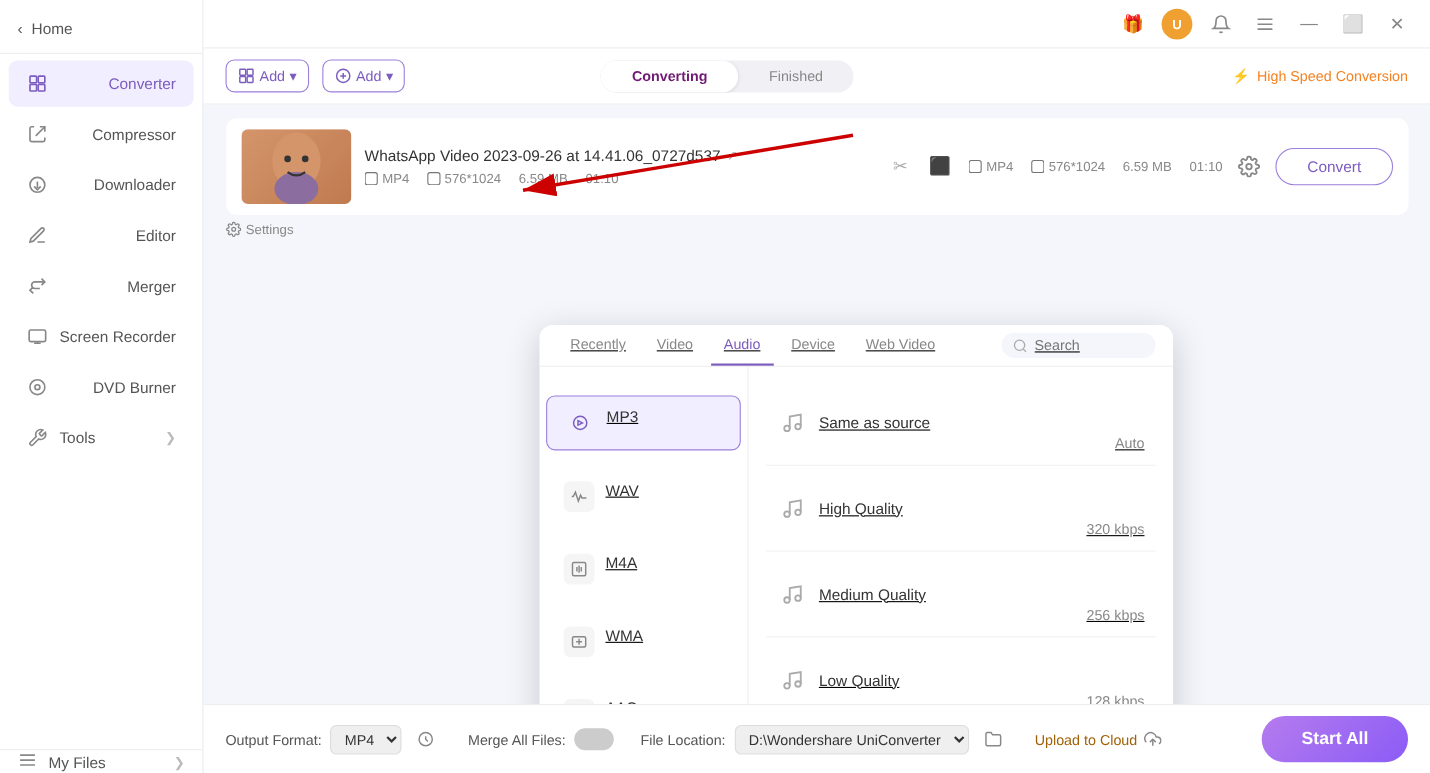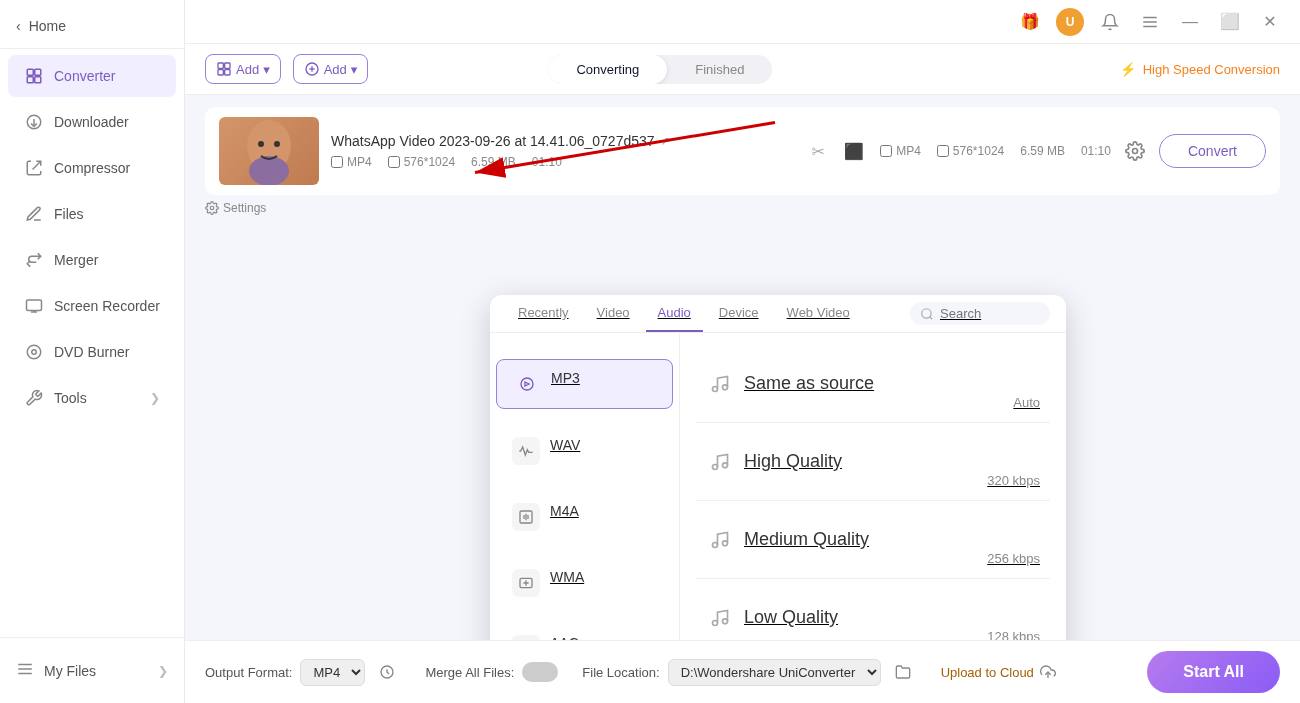--- a/index.html
+++ b/index.html
@@ -2,46 +2,46 @@
 <html><head>
   <meta charset="utf-8">
   <style>
     * { margin: 0; padding: 0; box-sizing: border-box; }
     body { font-family: -apple-system, BlinkMacSystemFont, 'Segoe UI', sans-serif; background: #f0f2f7; width: 1300px; height: 703px; overflow: hidden; display: flex; }
 
     
     .sidebar { width: 185px; background: #fff; height: 100%; display: flex; flex-direction: column; border-right: 1px solid #e8eaf0; padding-top: 8px; }
     .sidebar-home { display: flex; align-items: center; gap: 8px; padding: 10px 16px; cursor: pointer; color: #555; font-size: 14px; }
     .sidebar-divider { height: 1px; background: #eee; margin: 4px 0; }
-    .sidebar-item { display: flex; align-items: center; gap: 10px; padding: 11px 16px; cursor: pointer; color: #555; font-size: 14px; border-radius: 8px; margin: 2px 8px; }
+    .sidebar-item { display: flex; align-items: center; gap: 10px; padding: 11px 16px; cursor: pointer; color: #555; font-size: 14px; border-radius: 8px; margin: 2px 8px; justify-content: space-between; }
     .sidebar-item.active { background: #f0eeff; color: #7c5cbf; }
     .sidebar-item .icon { width: 20px; height: 20px; display: flex; align-items: center; justify-content: center; flex-shrink: 0; }
     .sidebar-item .icon svg { width: 18px; height: 18px; }
     .sidebar-bottom { margin-top: auto; }
-    .sidebar-my-files { display: flex; align-items: center; gap: 10px; padding: 22px 16px; cursor: pointer; color: #555; font-size: 14px; border-top: 1px solid #eee; }
+    .sidebar-my-files { display: flex; align-items: center; gap: 10px; padding: 0 16px; cursor: pointer; color: #555; font-size: 14px; border-top: 1px solid #eee; }
 
     
     .main { flex: 1; display: flex; flex-direction: column; height: 100%; }
 
     
     .topbar { height: 44px; background: #fff; display: flex; align-items: center; justify-content: flex-end; gap: 12px; padding: 0 16px; border-bottom: 1px solid #eee; }
     .topbar-icon { width: 28px; height: 28px; display: flex; align-items: center; justify-content: center; cursor: pointer; color: #888; }
     .topbar-gift { color: #e8734a; }
     .topbar-avatar { width: 28px; height: 28px; background: #f0a030; border-radius: 50%; display: flex; align-items: center; justify-content: center; color: #fff; font-size: 12px; font-weight: bold; }
 
     
     .content { flex: 1; display: flex; flex-direction: column; padding: 0; overflow: hidden; }
 
     
     .converter-header { background: #fff; padding: 10px 20px; display: flex; align-items: center; gap: 12px; border-bottom: 1px solid #eee; }
     .add-btn { display: flex; align-items: center; gap: 4px; padding: 6px 10px; border: 1.5px solid #9b7fdb; border-radius: 8px; color: #7c5cbf; cursor: pointer; font-size: 13px; }
     .add-quick-btn { display: flex; align-items: center; gap: 4px; padding: 6px 10px; border: 1.5px solid #9b7fdb; border-radius: 8px; color: #7c5cbf; cursor: pointer; font-size: 13px; }
     .tab-group { display: flex; background: #f0f0f5; border-radius: 20px; overflow: hidden; margin-left: auto; margin-right: auto; }
     .tab-btn { padding: 7px 28px; border: none; background: transparent; cursor: pointer; font-size: 13px; color: #888; border-radius: 20px; }
-    .tab-btn.active { background: #fff; color: #0f172a; font-weight: 400; box-shadow: 0 1px 4px rgba(0,0,0,0.12); }
+    .tab-btn.active { background: #fff; color: #701a75; font-weight: 700; box-shadow: 0 1px 4px rgba(0,0,0,0.12); }
     .speed-btn { display: flex; align-items: center; gap: 6px; color: #f5821f; font-size: 13px; font-weight: 500; cursor: pointer; margin-left: auto; }
 
     
     .file-area { background: #f5f6fb; padding: 12px 20px; flex: 1; overflow-y: auto; position: relative; }
 
     
     .file-row { background: #fff; border-radius: 10px; padding: 10px 14px; display: flex; align-items: center; gap: 12px; position: relative; }
     .file-thumb { width: 100px; height: 68px; border-radius: 6px; background: #c8a87a; overflow: hidden; flex-shrink: 0; display: flex; align-items: center; justify-content: center; }
     .file-info { flex: 1; }
     .file-name { font-size: 14px; font-weight: 400; color: #333; margin-bottom: 6px; display: flex; align-items: center; gap: 6px; }
@@ -65,21 +65,21 @@
     .dropdown-search input { border: none; background: transparent; outline: none; font-size: 13px; width: 100px; }
     .dropdown-body { display: flex; min-height: 360px; }
     .format-list { width: 190px; border-right: 1px solid #eee; padding: 8px 0; overflow-y: auto; }
     .format-list-item { display: flex; align-items: flex-start; gap: 10px; padding: 10px 16px; cursor: pointer; font-size: 14px; color: #333; border-radius: 8px; margin: 18px 6px; }
     .format-list-item.selected { background: #f0eeff; border: 1.5px solid #9b7fdb; }
     .format-list-item .fmt-icon { width: 28px; height: 28px; background: #f0eeff; border-radius: 6px; display: flex; align-items: center; justify-content: center; font-size: 9px; font-weight: bold; color: #7c5cbf; flex-shrink: 0; }
     .quality-list { flex: 1; padding: 12px 16px; }
     .quality-item { display: flex; align-items: center; gap: 10px; padding: 12px 10px; border-bottom: 1px solid #f0f0f0; cursor: pointer; }
     .quality-item:last-child { border-bottom: none; }
     .quality-icon { width: 28px; height: 28px; color: #aaa; display: flex; align-items: center; justify-content: center; }
-    .quality-name { font-size: 18px; color: #333; flex: 1; }
+    .quality-name { font-size: 14px; color: #333; flex: 1; }
     .quality-val { font-size: 13px; color: #888; margin-top: 38px; }
 
     
     .bottom-bar { background: #fff; padding: 10px 20px; display: flex; align-items: center; gap: 24px; border-top: 1px solid #eee; }
     .bottom-field { display: flex; align-items: center; gap: 8px; font-size: 13px; color: #555; }
     .bottom-select { border: 1px solid #ddd; border-radius: 6px; padding: 4px 8px; font-size: 13px; color: #333; }
     .merge-toggle { width: 36px; height: 20px; background: #ccc; border-radius: 10px; position: relative; cursor: pointer; }
     .start-all-btn { margin-left: auto; padding: 12px 36px; background: linear-gradient(135deg, #b57bee, #8b5cf6); border: none; border-radius: 24px; color: #fff; font-size: 16px; font-weight: 600; cursor: pointer; }
     .upload-cloud { display: flex; align-items: center; gap: 6px; font-size: 13px; color: #a16207; cursor: pointer; }
 
@@ -107,45 +107,45 @@
           <rect x="3" y="13" width="8" height="8" rx="1"></rect>
           <rect x="13" y="13" width="8" height="8" rx="1"></rect>
         </svg>
     </div>
     <span>Converter</span>
   </div>
 
   <div class="sidebar-item">
     <div class="icon">
       <svg viewBox="0 0 24 24" fill="none" stroke="#888" stroke-width="2">
-          <circle cx="12" cy="12" r="9"></circle>
-          <path d="M12 8v8M8 14l4 4 4-4"></path>
-        </svg>
-    </div>
-    <span>Downloader</span>
-  </div>
-
-  <div class="sidebar-item">
-    <div class="icon">
-      <svg viewBox="0 0 24 24" fill="none" stroke="#888" stroke-width="2">
           <path d="M8 3H5a2 2 0 00-2 2v14a2 2 0 002 2h14a2 2 0 002-2v-3"></path>
           <polyline points="15,3 21,3 21,9"></polyline>
           <line x1="10" y1="14" x2="21" y2="3"></line>
         </svg>
     </div>
     <span>Compressor</span>
   </div>
 
   <div class="sidebar-item">
     <div class="icon">
       <svg viewBox="0 0 24 24" fill="none" stroke="#888" stroke-width="2">
+          <circle cx="12" cy="12" r="9"></circle>
+          <path d="M12 8v8M8 14l4 4 4-4"></path>
+        </svg>
+    </div>
+    <span>Downloader</span>
+  </div>
+
+  <div class="sidebar-item">
+    <div class="icon">
+      <svg viewBox="0 0 24 24" fill="none" stroke="#888" stroke-width="2">
           <path d="M12 20h9M16.5 3.5a2.121 2.121 0 013 3L7 19l-4 1 1-4L16.5 3.5z"></path>
         </svg>
     </div>
-    <span>Files</span>
+    <span>Editor</span>
   </div>
 
   <div class="sidebar-item">
     <div class="icon">
       <svg viewBox="0 0 24 24" fill="none" stroke="#888" stroke-width="2">
           <path d="M17 3l4 4-4 4M7 21l-4-4 4-4M21 7H9a4 4 0 000 8h6"></path>
         </svg>
     </div>
     <span>Merger</span>
   </div>

